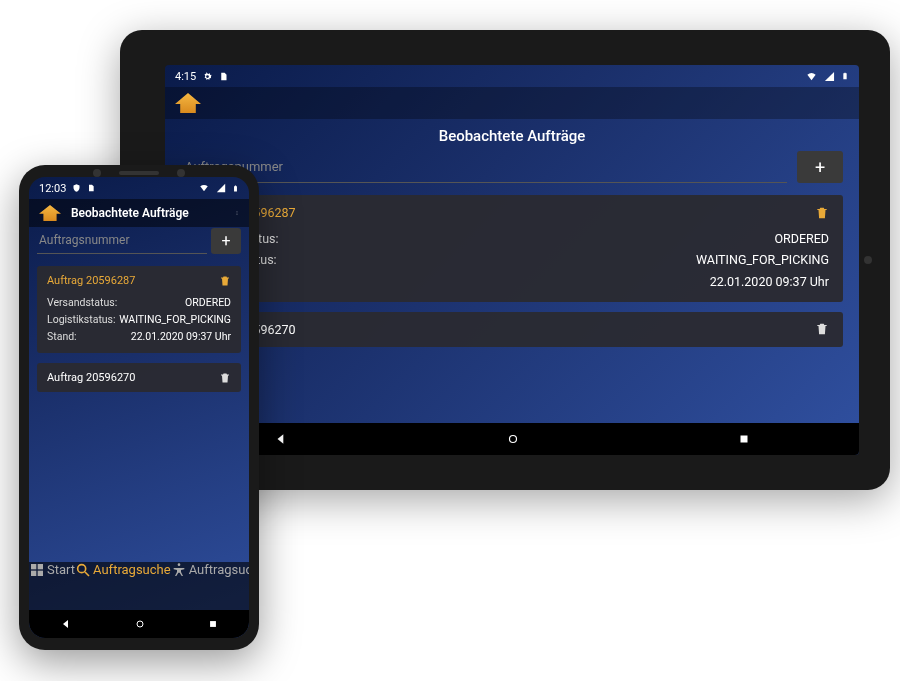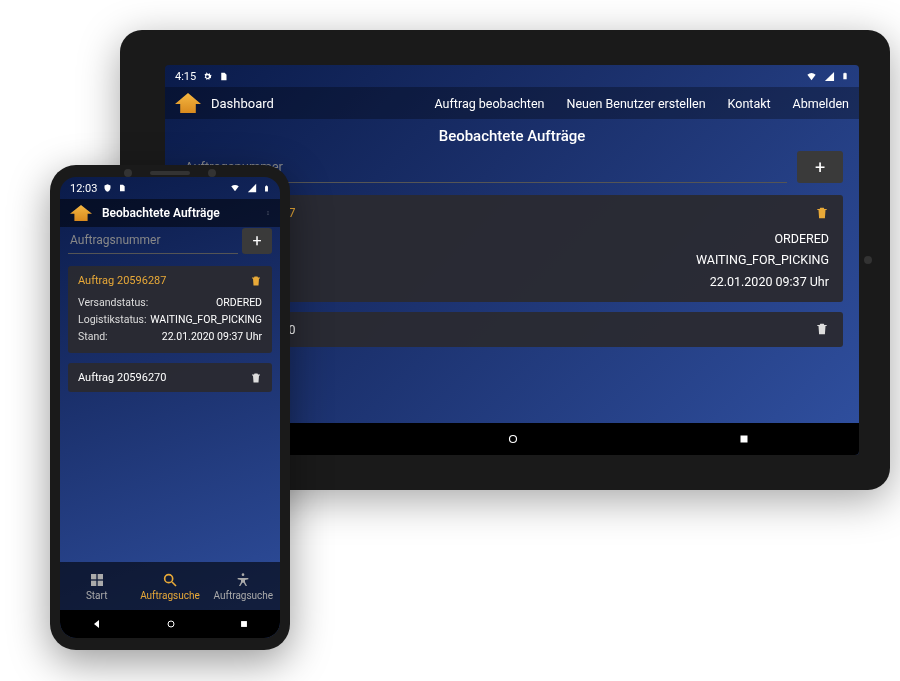--- a/index.html
+++ b/index.html
@@ -42,21 +42,21 @@
     overflow: hidden;
     display: flex;
     flex-direction: column;
     color: #fff;
     font-size: 13px;
   }
 
   
   .phone {
     position: absolute;
-    left: 50px;
+    left: 19px;
     top: 165px;
     width: 240px;
     height: 485px;
     background: #1a1a1a;
     border-radius: 26px;
     box-shadow: 0 12px 40px rgba(0,0,0,0.4);
     padding: 12px 10px;
   }
   .phone-notch {
     position: absolute;
@@ -199,25 +199,25 @@
 
   
   .bottom-nav {
     display: flex;
     background: rgba(0,0,0,0.6);
     height: 48px;
   }
   .bottom-nav-item {
     flex:1;
     display:flex;
-    flex-direction:column;
-    align-items:center;
+    flex-direction:row;
+    align-items:flex-start;
     justify-content:center;
     gap:2px;
-    font-size: 10px;
+    font-size: 13px;
     color:#aaa;
   }
   .bottom-nav-item.active{ color:#e8a938;}
   .bottom-nav-item svg{ width:16px; height:16px;}
 
   
   .sys-nav {
     display: flex;
     justify-content: space-around;
     align-items: center;
@@ -262,29 +262,20 @@
         <span class="icon">
           <svg width="8" height="12" viewBox="0 0 24 24" fill="#fff">
               <path d="M7 4h10v18H7zM10 2h4v2h-4z"></path>
             </svg>
         </span>
       </div>
     </div>
 
     <div class="app-header">
       <div class="logo"></div>
-      <div class="app-title-row">
-        <span>Dashboard</span>
-        <div class="tablet-nav">
-          <span>Auftrag beobachten</span>
-          <span>Neuen Benutzer erstellen</span>
-          <span>Kontakt</span>
-          <span>Abmelden</span>
-        </div>
-      </div>
     </div>
 
     <div class="page-title">Beobachtete Aufträge</div>
 
     <div class="content">
       <div class="search-row">
         <div class="search-input">Auftragsnummer</div>
         <div class="add-btn">+</div>
       </div>
 

